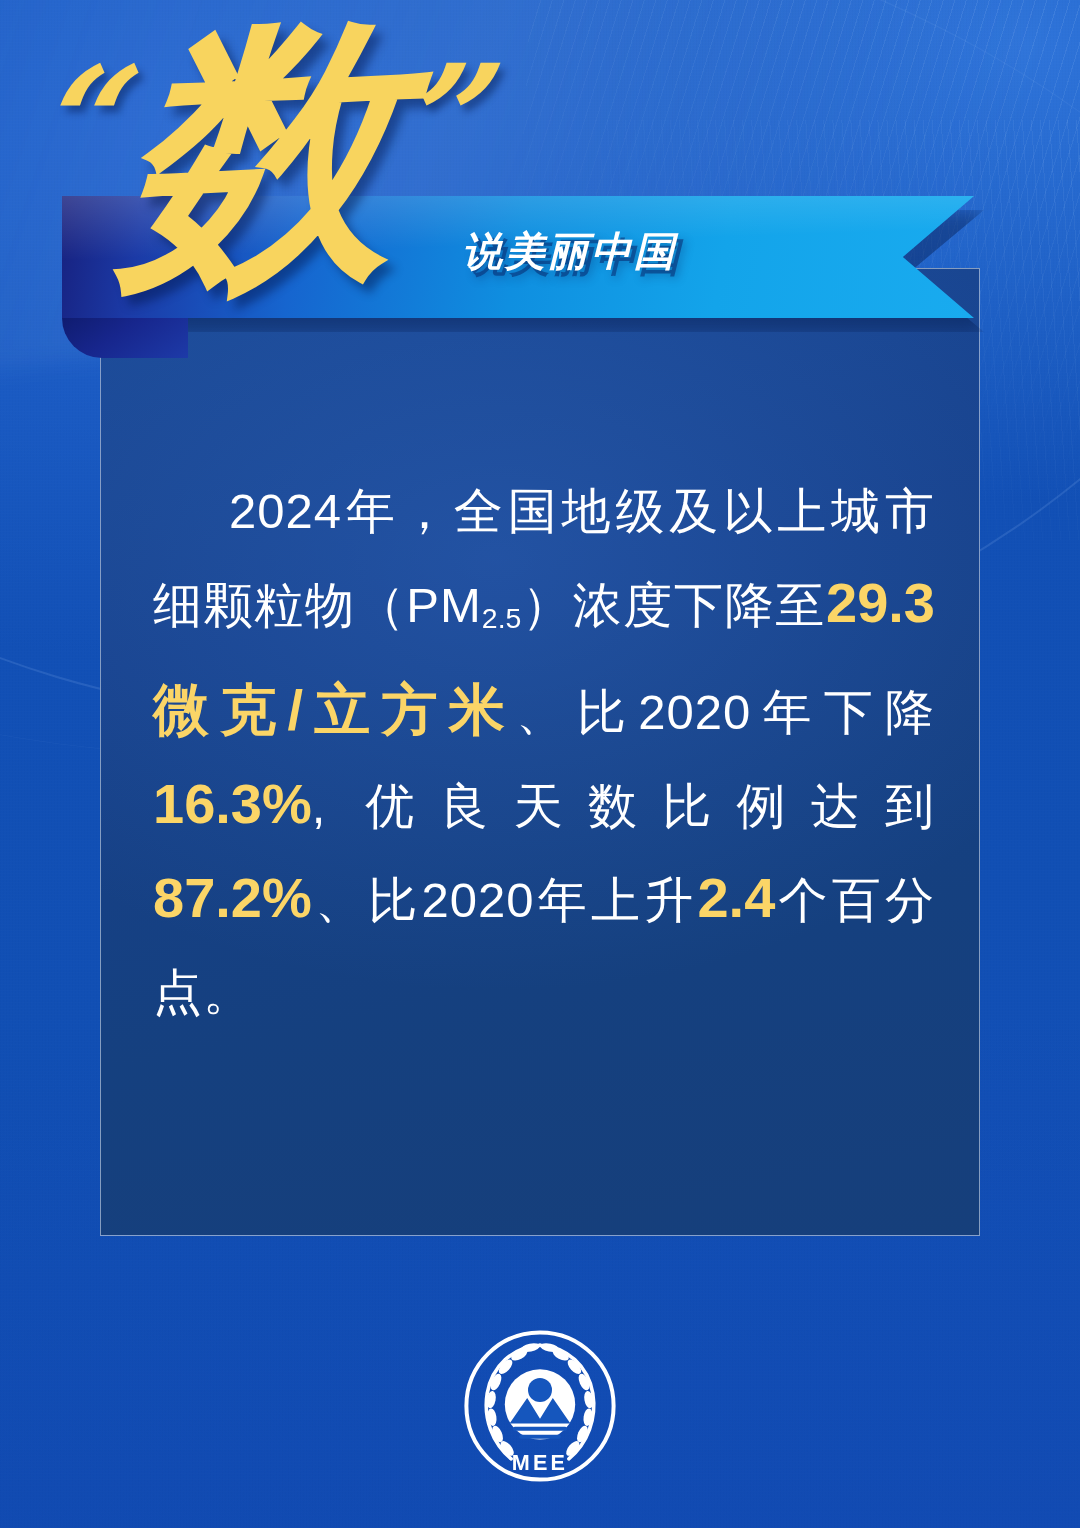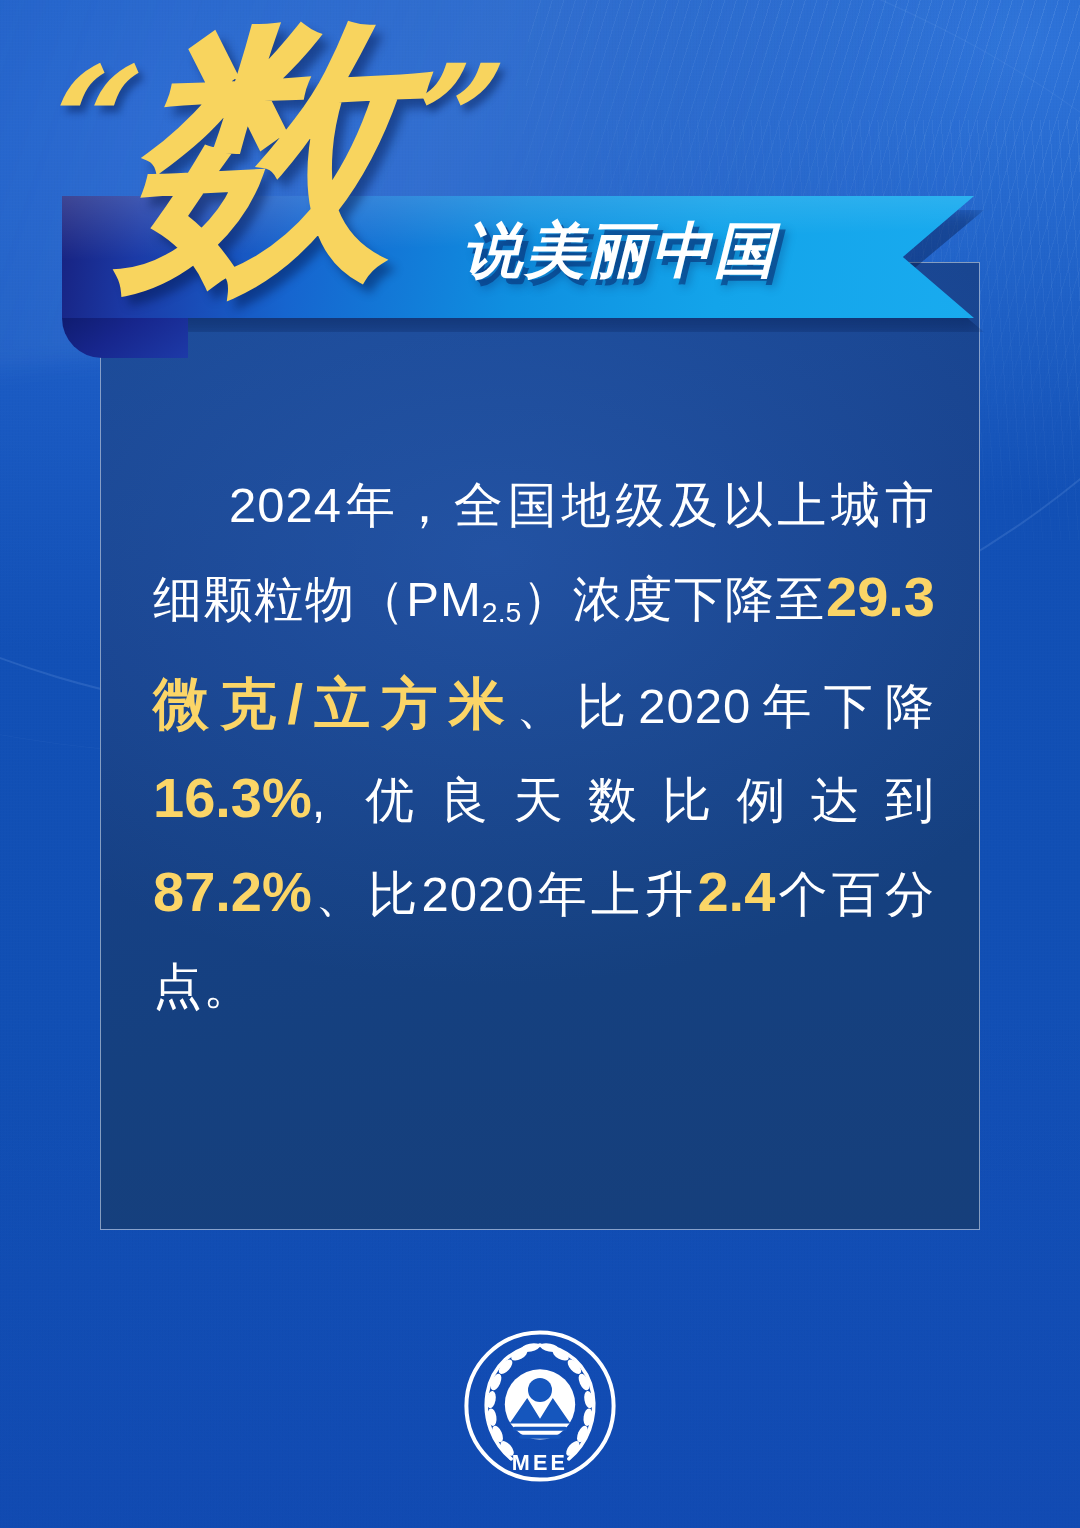--- a/index.html
+++ b/index.html
@@ -134,28 +134,28 @@
   }
   .ribbon-fold{
     position:absolute;left:0;top:118px;width:126px;height:44px;
     background:linear-gradient(145deg,#0f1b6e 0%,#17268d 45%,#1d3aa8 100%);
     border-bottom-left-radius:40px;
   }
   .ribbon-text{
     position:absolute;left:400px;top:0;height:111px;
     display:flex;align-items:center;
     font-family:"DejaVu Serif","Liberation Serif",serif;
-    font-size:60px;font-weight:700;font-style:italic;
+    font-size:40px;font-weight:700;font-style:italic;
     color:#ffffff;letter-spacing:3px;
     text-shadow:5px 6px 0 rgba(8,40,110,.55), 7px 8px 10px rgba(5,25,85,.35);
   }
 
   
   .frame{
-    position:absolute;left:100px;top:262px;width:880px;height:968px;
+    position:absolute;left:100px;top:268px;width:880px;height:968px;
     background:linear-gradient(168deg,#1b4a97 0%,#17418b 35%,#15407f 70%,#163f7b 100%);
     border:1px solid rgba(225,235,250,.55);
     box-sizing:border-box;
     z-index:3;
   }
   .frame-inner-glow{
     position:absolute;inset:0;
     background:radial-gradient(ellipse 900px 620px at 45% 30%,rgba(60,120,215,.30) 0%,rgba(0,0,0,0) 70%);
   }
 

